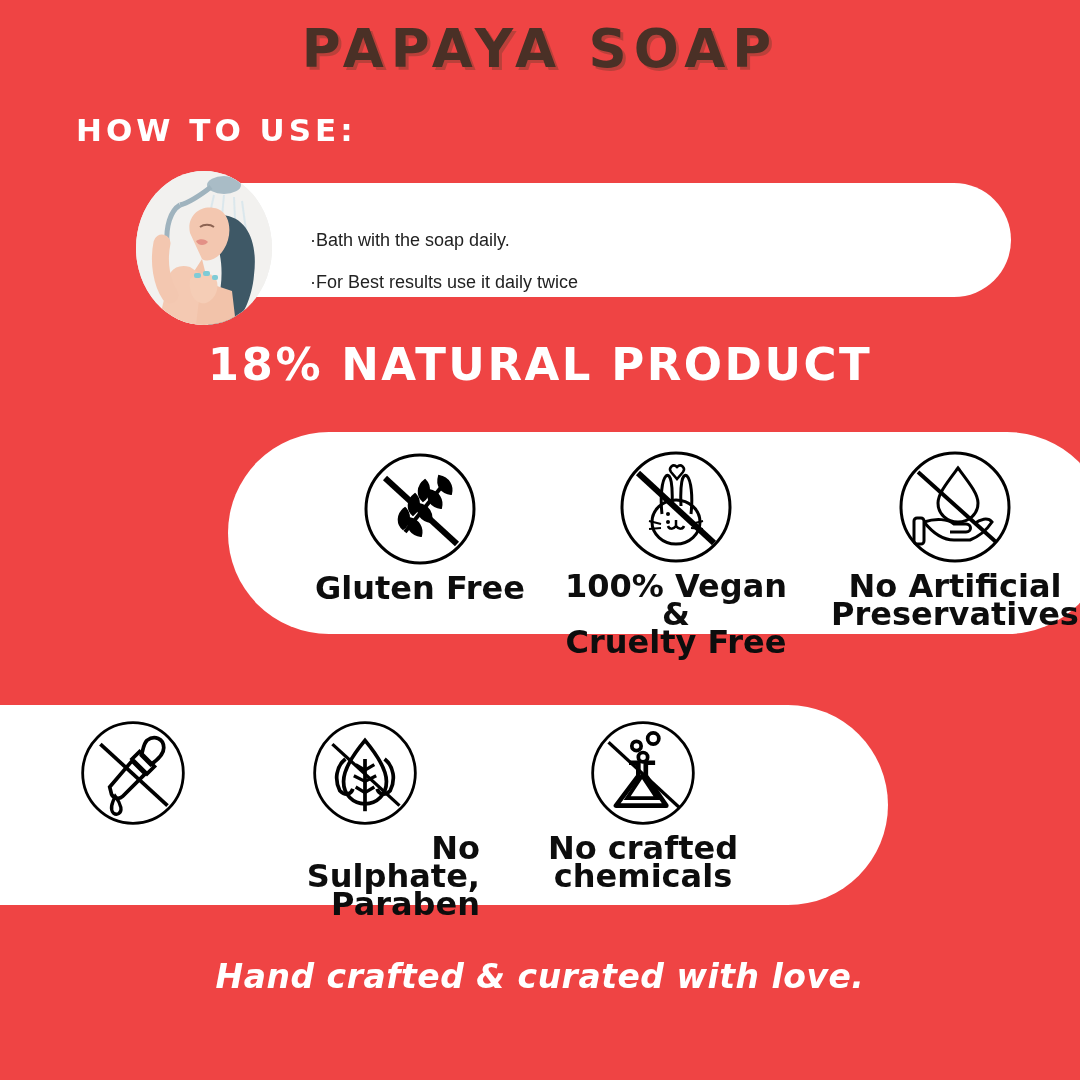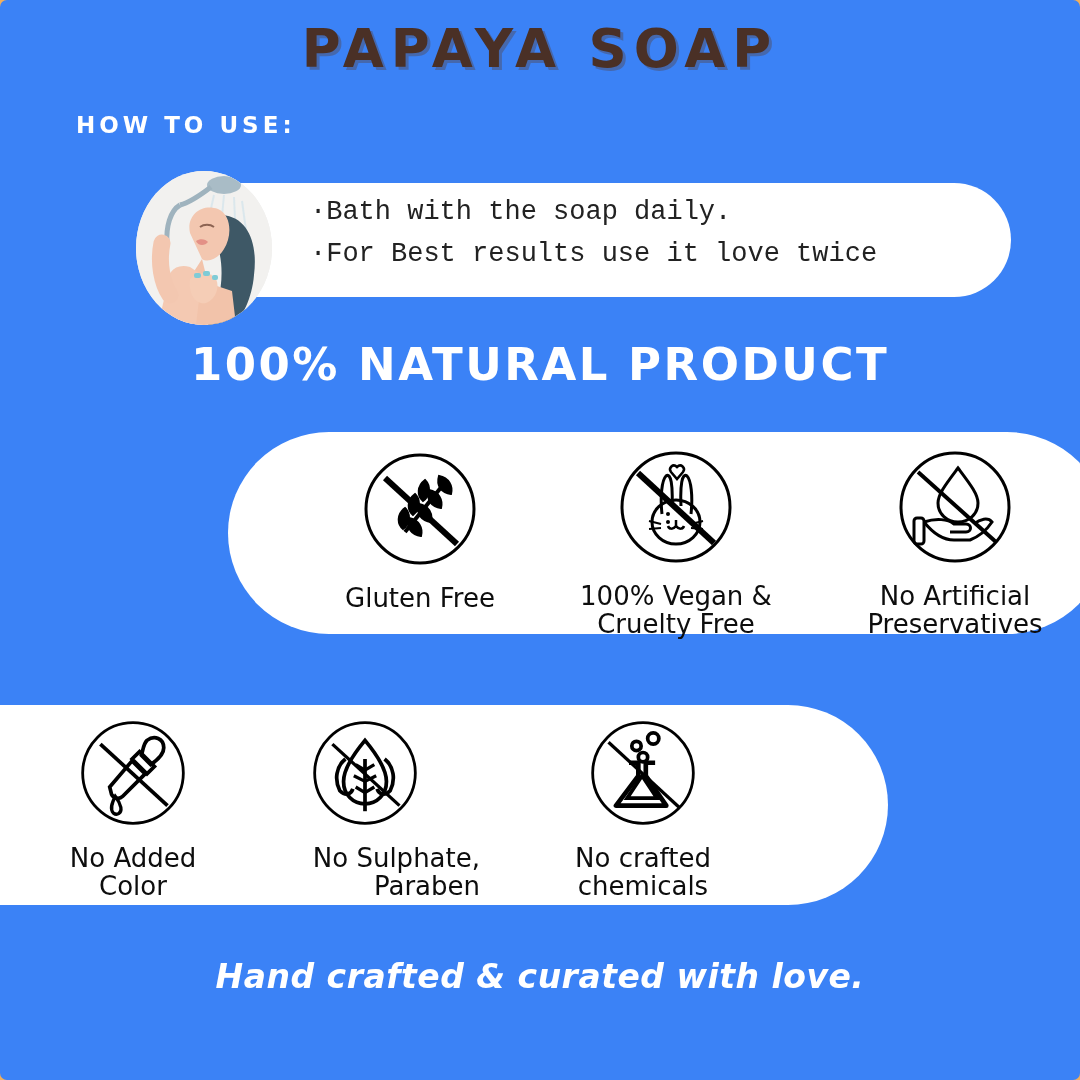--- a/index.html
+++ b/index.html
@@ -2,53 +2,53 @@
 <html><head>
 <meta charset="utf-8">
 <style>
   * { margin:0; padding:0; box-sizing:border-box; }
   html, body {
     width:1080px; height:1080px;
     background:#F2AF5C;
     font-family:"Liberation Sans", sans-serif;
     overflow:hidden;
   }
-  .page { position:relative; width:1080px; height:1080px; background:#3b82f6;border-radius:7px; }
+  .page { position:relative; width:1080px; height:1080px; background:#ef4444; }
 
   
   .title {
     position:absolute; left:0; top:18px; width:1080px;
     text-align:center;
     font-size:53px; font-weight:bold;
     letter-spacing:7px;
     color:#4A3026;
     text-shadow:3px 3px 0 rgba(90,56,40,0.35);
     font-family:"DejaVu Sans", sans-serif;
   }
 
   
   .howto {
     position:absolute; left:76px; top:112px;
-    font-size:23px; font-weight:bold;
+    font-size:31px; font-weight:bold;
     letter-spacing:4px; color:#FFFFFF;
     font-family:"DejaVu Sans", sans-serif;
   }
 
   .instr-card {
     position:absolute; left:176px; top:183px;
     width:835px; height:114px;
     background:#FFFFFF;
     border-radius:57px;
   }
   .instr-text {
-    position:absolute; left:310px; top:191px;
+    position:absolute; left:310px; top:219px;
     width:690px;
-    font-size:27px; line-height:42px;
+    font-size:18px; line-height:42px;
     color:#222222;
-    font-family:Liberation Mono, monospace;
+    font-family:Liberation Sans, sans-serif;
   }
   .instr-text div { white-space:nowrap; }
 
   
   .photo {
     position:absolute; left:136px; top:171px;
     width:136px; height:154px;
     border-radius:50%;
     overflow:hidden;
     background:#EFEFEF;
@@ -77,22 +77,22 @@
     background:#FFFFFF;
     border-radius:100px;
   }
 
   .badge {
     position:absolute;
     text-align:center;
   }
   .badge .ico { display:block; margin:0 auto; }
   .badge .lbl {
-    font-size:26px; font-weight:normal; line-height:28px;
-    color:#0D0D0D; margin-top:16px;
+    font-size:32px; font-weight:bold; line-height:28px;
+    color:#0D0D0D; margin-top:6px;
     font-family:"DejaVu Sans", sans-serif;
     white-space:pre-line;
   }
 
   
   .b1 { left:300px; top:450px; width:240px; }
   .b2 { left:556px; top:448px; width:240px; }
   .b3 { left:826px; top:448px; width:258px; }
   
   .b4 { left:20px;  top:718px; width:226px; }
@@ -115,21 +115,21 @@
 <div class="page">
 
   <div class="title">PAPAYA SOAP</div>
 
   <div class="howto">HOW TO USE:</div>
 
   <div class="instr-card"></div>
 
   <div class="instr-text">
     <div>·Bath with the soap daily.</div>
-    <div>·For Best results use it love twice</div>
+    <div>·For Best results use it daily twice</div>
   </div>
 
   <div class="photo">
     <svg width="136" height="154" viewBox="0 0 136 154">
       <rect width="136" height="154" fill="#F2F1EF"></rect>
 
       <ellipse cx="88" cy="14" rx="17" ry="9" fill="#A9BCC6"></ellipse>
       <path d="M75 16 C62 26 52 32 44 34" stroke="#9FB3BE" stroke-width="5" fill="none"></path>
       <path d="M44 34 C34 40 30 56 31 72" stroke="#9FB3BE" stroke-width="5" fill="none"></path>
 
@@ -155,21 +155,21 @@
         <rect x="67" y="100" width="7" height="5" rx="2"></rect>
         <rect x="76" y="104" width="6" height="5" rx="2"></rect>
       </g>
 
       <path d="M60 70 C64 67 70 68 72 71 C69 75 62 75 60 70 Z" fill="#E39086"></path>
 
       <path d="M64 56 C68 53 74 53 78 56" stroke="#8C6352" stroke-width="2" fill="none"></path>
     </svg>
   </div>
 
-  <div class="natural">100% NATURAL PRODUCT</div>
+  <div class="natural">18% NATURAL PRODUCT</div>
 
   <div class="card-a"></div>
 
   <div class="badge b1">
     <svg class="ico" width="118" height="118" viewBox="0 0 118 118">
       <circle cx="59" cy="59" r="54" fill="none" stroke="#000" stroke-width="3"></circle>
       <g fill="#000" stroke="#000" stroke-width="2">
         <path d="M78 26 C88 28 92 36 90 44 C81 43 75 36 78 26Z"></path>
         <path d="M68 40 C78 42 82 50 80 58 C71 57 65 50 68 40Z"></path>
         <path d="M58 54 C68 56 72 64 70 72 C61 71 55 64 58 54Z"></path>
@@ -223,22 +223,20 @@
 
   <div class="badge b4">
     <svg class="ico" width="110" height="110" viewBox="0 0 118 118">
       <circle cx="59" cy="59" r="54" fill="none" stroke="#000" stroke-width="3"></circle>
       <path d="M74 24 C82 18 92 22 92 32 C92 40 84 46 78 50 L68 40 C70 34 70 28 74 24 Z" fill="none" stroke="#000" stroke-width="4"></path>
       <path d="M66 36 L82 52 L74 60 L58 44 Z" fill="none" stroke="#000" stroke-width="4"></path>
       <path d="M58 46 L72 60 L48 84 C44 88 38 86 36 82 L34 74 Z" fill="none" stroke="#000" stroke-width="4"></path>
       <path d="M40 84 C36 92 34 98 38 102 C42 105 47 102 46 96 C45 92 43 88 40 84 Z" fill="none" stroke="#000" stroke-width="3.5"></path>
       <path d="M24 28 L96 94" stroke="#000" stroke-width="4" fill="none"></path>
     </svg>
-    <div class="lbl">No Added
-Color</div>
   </div>
 
   <div class="badge b5">
     <svg class="ico" width="110" height="110" viewBox="0 0 118 118">
       <circle cx="59" cy="59" r="54" fill="none" stroke="#000" stroke-width="3"></circle>
       <path d="M59 24 C74 42 82 56 82 68 C82 82 72 92 59 92 C46 92 36 82 36 68 C36 56 44 42 59 24 Z" fill="none" stroke="#000" stroke-width="4"></path>
       <path d="M59 44 L59 100" stroke="#000" stroke-width="4" fill="none"></path>
       <g stroke="#000" stroke-width="3.5" fill="none">
         <path d="M59 56 L49 50"></path>
           <path d="M59 56 L69 50"></path>

